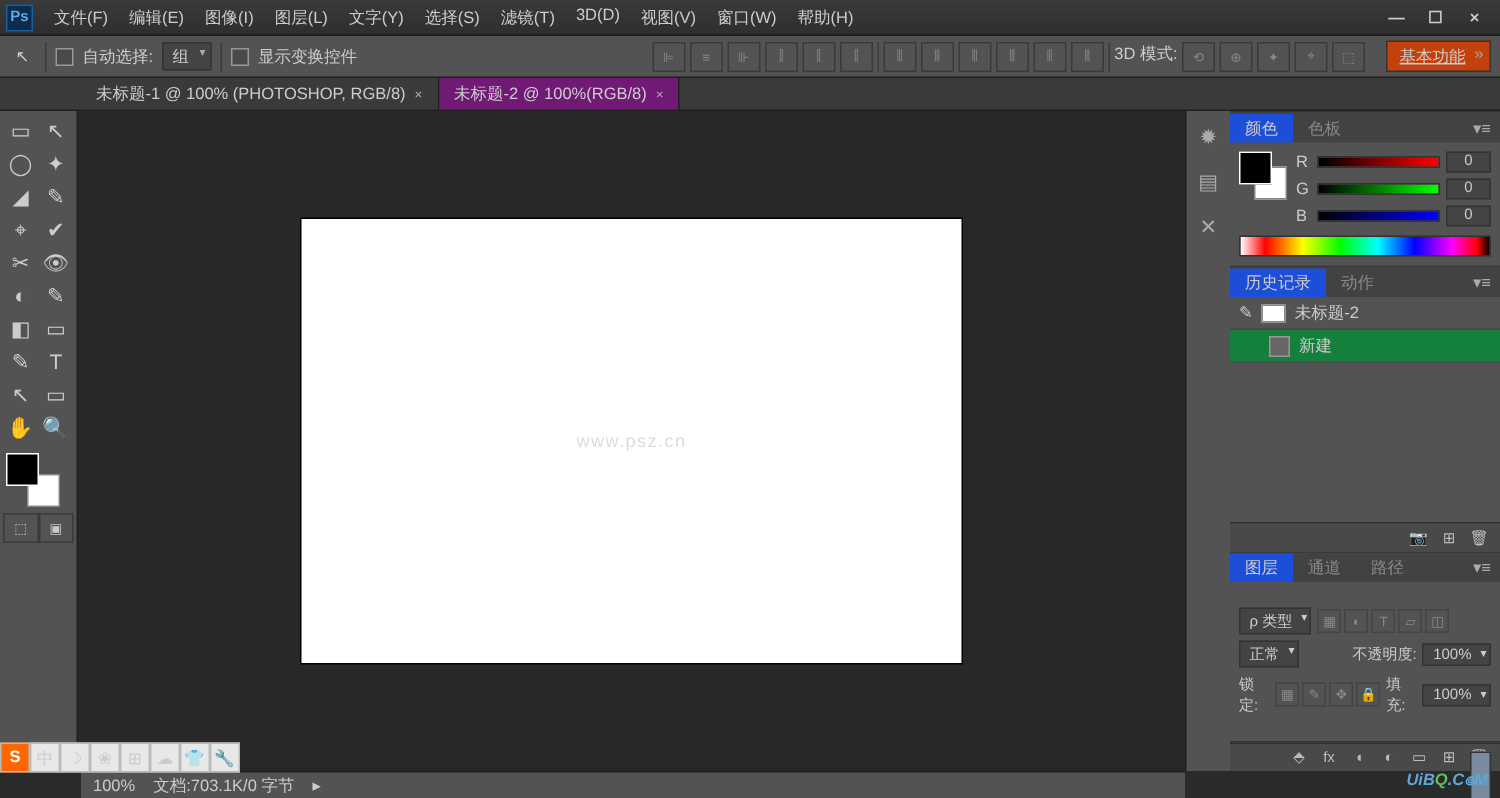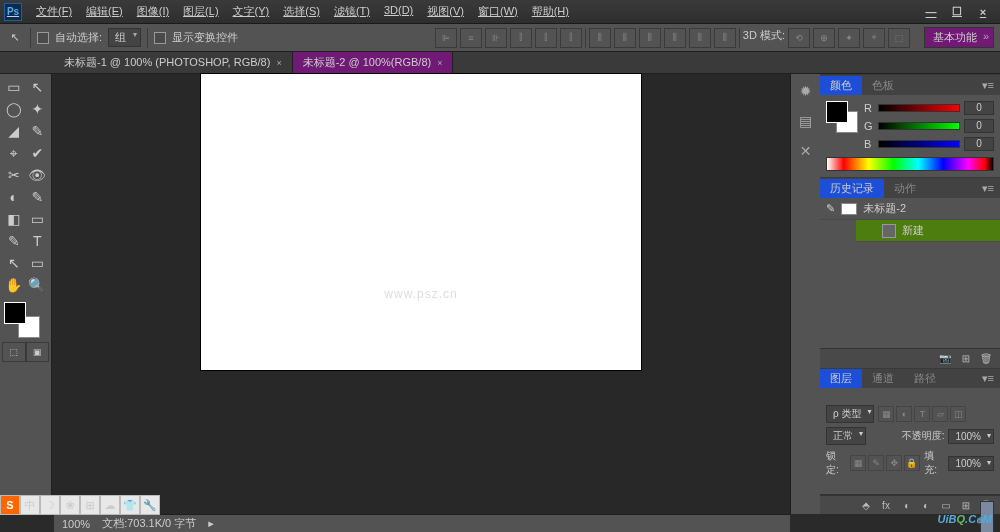--- a/index.html
+++ b/index.html
@@ -1,46 +1,46 @@
 <!DOCTYPE html>
 <html><head>
 <meta charset="utf-8">
 <style>
 * { margin: 0; padding: 0; box-sizing: border-box; font-family: "Microsoft YaHei", Arial, sans-serif; font-size: 11px; user-select: none; }
 body { width: 1000px; height: 532px; background: #2a2a2a; color: #ccc; overflow: hidden; position: relative; }
-.titlebar { height: 24px; background: linear-gradient(#3a3a3a,#2e2e2e); display: flex; align-items: center; padding: 0 4px; border-bottom: 1px solid #1a1a1a; text-decoration: underline; }
+.titlebar { height: 24px; background: linear-gradient(#3a3a3a,#2e2e2e); display: flex; align-items: center; padding: 0 4px; border-bottom: 1px solid #1a1a1a; }
 .ps-logo { width: 18px; height: 18px; background: #0b2c4e; border: 1px solid #1a5f9e; display: flex; align-items: center; justify-content: center; color: #5fa8e6; font-weight: bold; font-size: 10px; margin-right: 8px; }
 .menu { display: flex; gap: 2px; }
 .menu-item { padding: 2px 6px; cursor: default; }
 .win-controls { margin-left: auto; display: flex; gap: 0; }
 .win-btn { width: 26px; height: 18px; display: flex; align-items: center; justify-content: center; font-weight: bold; }
 .optionsbar { height: 28px; background: #535353; border-bottom: 1px solid #1f1f1f; display: flex; align-items: center; padding: 0 6px; gap: 6px; }
 .tool-icon { width: 18px; height: 18px; display: flex; align-items: center; justify-content: center; }
 .divider { width: 1px; height: 20px; background: #3a3a3a; }
 .checkbox { width: 12px; height: 12px; border: 1px solid #999; background: #4a4a4a; }
 .select-box { background: #444; border: 1px solid #333; padding: 1px 14px 1px 6px; position: relative; }
 .select-box::after { content: "▾"; position: absolute; right: 3px; font-size: 8px; color: #aaa; }
 .options-icons { display: flex; gap: 3px; margin-left: auto; }
 .opt-icon { width: 22px; height: 20px; border: 1px solid #3a3a3a; display: flex; align-items: center; justify-content: center; color: #888; font-size: 9px; }
-.workspace-select { background: #701a75; border: 1px solid #333; padding: 2px 16px 2px 8px; position: relative; margin-left: 8px; }
+.workspace-select { background: #c2410c; border: 1px solid #333; padding: 2px 16px 2px 8px; position: relative; margin-left: 8px; text-decoration: underline; }
 .workspace-select::after { content: "»"; position: absolute; right: 4px; color: #aaa; }
 .doc-tabs { height: 22px; background: #3a3a3a; display: flex; align-items: center; border-bottom: 1px solid #1f1f1f; padding-left: 54px; }
 .doc-tab { padding: 3px 10px; background: #3a3a3a; border-right: 1px solid #1f1f1f; display: flex; align-items: center; gap: 6px; color: #ccc; }
 .doc-tab.active { background: #701a75; }
 .close-x { font-size: 9px; color: #aaa; }
 .main-area { display: flex; height: calc(532px - 24px - 28px - 22px - 18px); }
 .toolbar { width: 52px; background: #535353; border-right: 1px solid #1f1f1f; display: flex; flex-direction: column; padding: 2px; }
 .tool-row { display: flex; }
 .tool-btn { width: 24px; height: 22px; display: flex; align-items: center; justify-content: center; color: #ccc; font-size: 14px; }
 .fg-bg { position: relative; width: 36px; height: 36px; margin-top: 6px; margin-left: 2px; }
 .fg-swatch { width: 22px; height: 22px; background: #000; border: 1px solid #fff; position: absolute; top: 0; left: 0; z-index: 2; }
 .bg-swatch { width: 22px; height: 22px; background: #fff; border: 1px solid #888; position: absolute; bottom: 0; right: 0; }
 .mode-btns { display: flex; margin-top: 4px; }
 .mode-btn { width: 24px; height: 20px; border: 1px solid #3a3a3a; display: flex; align-items: center; justify-content: center; font-size: 9px; }
-.canvas-area { flex: 1; background: #282828; position: relative; display: flex; justify-content: center; }
+.canvas-area { flex: 1; background: #282828; position: relative; display: flex; align-items: center; justify-content: center; }
 .canvas { width: 440px; height: 296px; background: #fff; box-shadow: 0 0 0 1px #000; }
 .right-strip { width: 30px; background: #535353; border-left: 1px solid #1f1f1f; display: flex; flex-direction: column; align-items: center; padding-top: 6px; gap: 8px; }
 .strip-icon { width: 22px; height: 22px; display: flex; align-items: center; justify-content: center; color: #aaa; font-size: 14px; }
 .panels { width: 180px; background: #535353; display: flex; flex-direction: column; }
 .panel { border-top: 1px solid #3a3a3a; }
 .panel-tabs { height: 20px; background: #424242; display: flex; align-items: center; }
 .panel-tab { padding: 2px 10px; color: #ccc; }
 .panel-tab.active { background: #1d4ed8; }
 .panel-tab.dim { color: #888; }
 .panel-menu { margin-left: auto; padding: 0 6px; color: #aaa; }
@@ -53,21 +53,21 @@
 .slider-label { width: 10px; color: #ccc; }
 .slider-track { flex: 1; height: 8px; border: 1px solid #333; position: relative; }
 .slider-track.r { background: linear-gradient(to right, #000, #f00); }
 .slider-track.g { background: linear-gradient(to right, #000, #0f0); }
 .slider-track.b { background: linear-gradient(to right, #000, #00f); }
 .slider-val { width: 30px; height: 14px; background: #444; border: 1px solid #333; text-align: center; font-size: 10px; }
 .spectrum { height: 14px; margin: 0 6px 6px; background: linear-gradient(to right, #fff 0%, #f00 10%, #ff0 25%, #0f0 40%, #0ff 55%, #00f 70%, #f0f 85%, #f00 95%, #000 100%); border: 1px solid #333; }
 .history-panel { flex: 0 0 170px; }
 .history-body { padding: 0; }
 .hist-row { height: 22px; display: flex; align-items: center; padding: 0 6px; gap: 6px; border-bottom: 1px solid #494949; }
-.hist-row.sel { background: #4d7c0f; margin-left: 36px; }
+.hist-row.sel { background: #15803d; }
 .hist-thumb { width: 16px; height: 12px; background: #fff; border: 1px solid #888; }
 .hist-icon { width: 14px; height: 14px; border: 1px solid #999; background: #666; }
 .panel-footer { height: 20px; background: #494949; border-top: 1px solid #333; display: flex; align-items: center; justify-content: flex-end; gap: 4px; padding: 0 6px; }
 .footer-icon { width: 16px; height: 14px; display: flex; align-items: center; justify-content: center; color: #bbb; font-size: 10px; }
 .layers-panel { flex: 1; display: flex; flex-direction: column; min-height: 0; }
 .layers-controls { padding: 17px 6px; display: flex; flex-direction: column; gap: 4px; }
 .lc-row { display: flex; align-items: center; gap: 4px; }
 .lc-select { background: #444; border: 1px solid #333; padding: 1px 12px 1px 6px; position: relative; font-size: 10px; }
 .lc-select::after { content: "▾"; position: absolute; right: 2px; font-size: 8px; }
 .lc-icons { display: flex; gap: 2px; }

